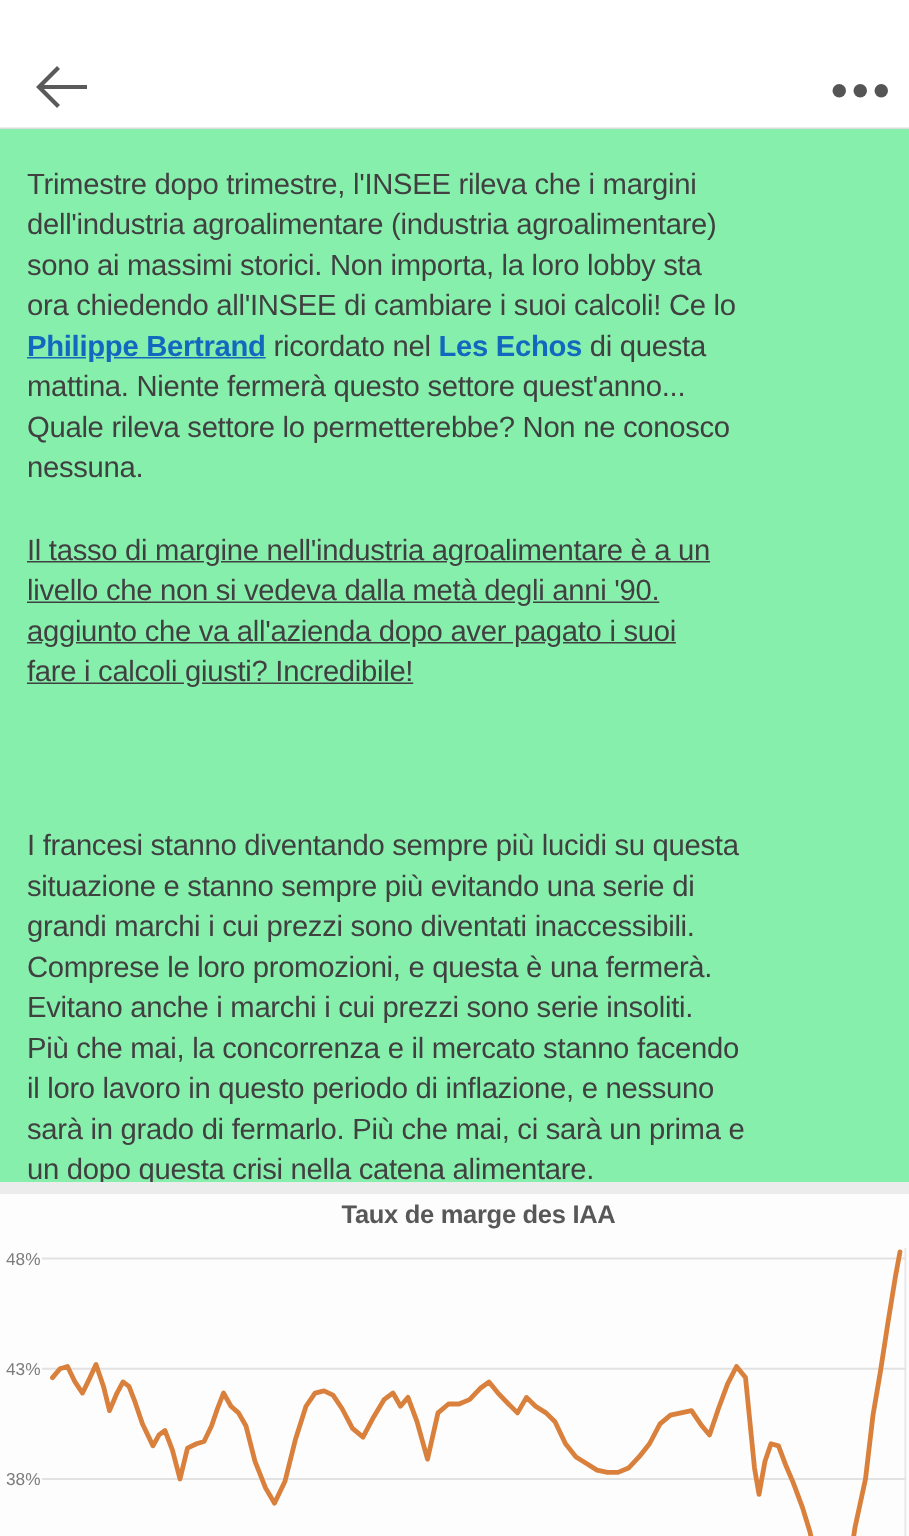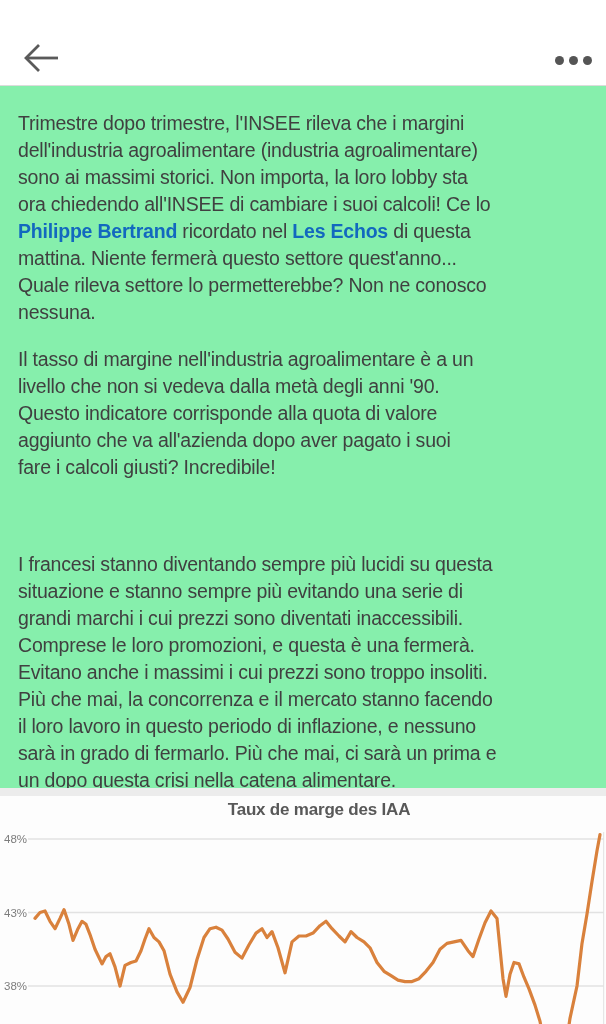--- a/index.html
+++ b/index.html
@@ -43,38 +43,37 @@
       <span class="dot"></span>
     </div>
   </div>
 
   <div id="post-body">
       <div class="para" style="top: 82px;">
         <div class="tline"><span>Trimestre dopo trimestre, l'INSEE rileva che i margini</span></div>
         <div class="tline"><span>dell'industria agroalimentare (industria agroalimentare)</span></div>
         <div class="tline"><span>sono ai massimi storici. Non importa, la loro lobby sta</span></div>
         <div class="tline"><span>ora chiedendo all'INSEE di cambiare i suoi calcoli! Ce lo</span></div>
-        <div class="tline"><span class="plink" style="color: rgb(18, 104, 191);">Philippe Bertrand</span><span> ricordato nel </span><span class="plink" style="color: rgb(18, 104, 191);">Les Echos</span><span> di questa</span></div>
+        <div class="tline"><span class="plink" style="color: rgb(18, 104, 191); text-decoration: underline;">Philippe Bertrand</span><span> ricordato nel </span><span class="plink" style="color: rgb(18, 104, 191);">Les Echos</span><span> di questa</span></div>
         <div class="tline"><span>mattina. Niente fermerà questo settore quest'anno...</span></div>
         <div class="tline"><span>Quale rileva settore lo permetterebbe? Non ne conosco</span></div>
         <div class="tline"><span>nessuna.</span></div>
       </div>
-      <div class="para" style="top: 318px;">
+      <div class="para" style="top: 326px; text-decoration: underline;">
         <div class="tline"><span>Il tasso di margine nell'industria agroalimentare è a un</span></div>
         <div class="tline"><span>livello che non si vedeva dalla metà degli anni '90.</span></div>
-        <div class="tline"><span>Questo indicatore corrisponde alla quota di valore</span></div>
         <div class="tline"><span>aggiunto che va all'azienda dopo aver pagato i suoi</span></div>
         <div class="tline"><span>fare i calcoli giusti? Incredibile!</span></div>
       </div>
       <div class="para" style="top: 523px;">
         <div class="tline"><span>I francesi stanno diventando sempre più lucidi su questa</span></div>
         <div class="tline"><span>situazione e stanno sempre più evitando una serie di</span></div>
         <div class="tline"><span>grandi marchi i cui prezzi sono diventati inaccessibili.</span></div>
         <div class="tline"><span>Comprese le loro promozioni, e questa è una fermerà.</span></div>
-        <div class="tline"><span>Evitano anche i massimi i cui prezzi sono troppo insoliti.</span></div>
+        <div class="tline"><span>Evitano anche i marchi i cui prezzi sono serie insoliti.</span></div>
         <div class="tline"><span>Più che mai, la concorrenza e il mercato stanno facendo</span></div>
         <div class="tline"><span>il loro lavoro in questo periodo di inflazione, e nessuno</span></div>
         <div class="tline"><span>sarà in grado di fermarlo. Più che mai, ci sarà un prima e</span></div>
         <div class="tline"><span>un dopo questa crisi nella catena alimentare.</span></div>
       </div>
     </div>
 
   <div class="chart-gap"></div>
   <div class="chart-card">
     <svg id="chart-svg" width="606" height="256" viewBox="0 0 606 256">

